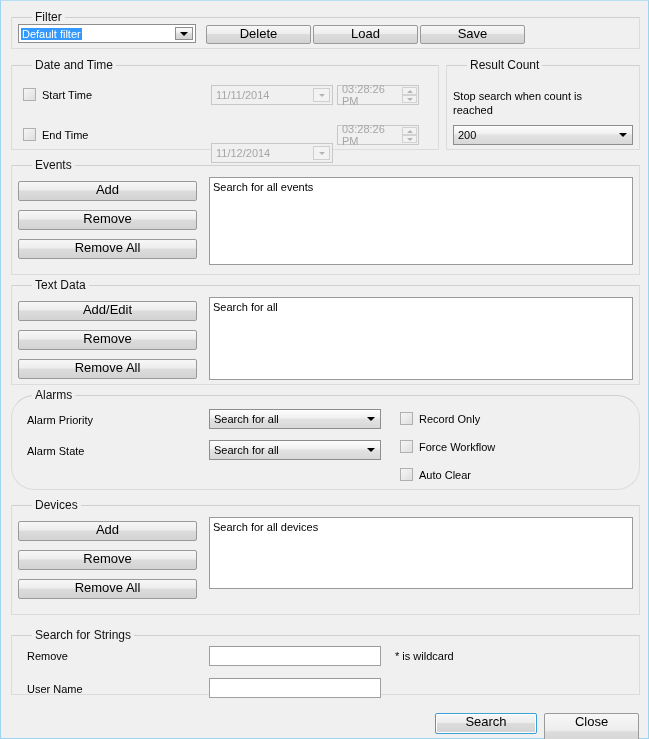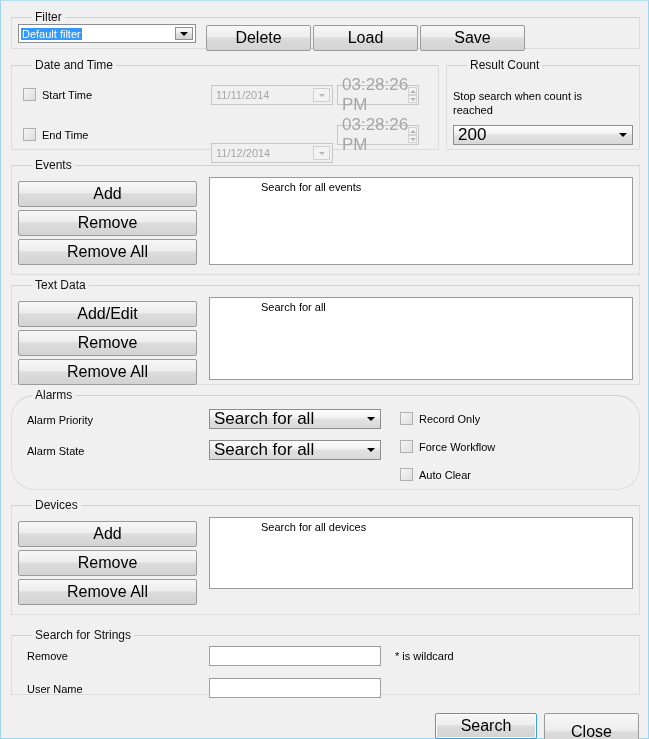--- a/index.html
+++ b/index.html
@@ -54,27 +54,26 @@
   }
 
   
   .btn {
     position: absolute;
     box-sizing: border-box;
     border: 1px solid #9a9a9a;
     border-radius: 2px;
     background: linear-gradient(to bottom, #f7f7f7 0%, #ededed 45%, #dcdcdc 50%, #d3d3d3 100%);
     font-family: "Liberation Sans", sans-serif;
-    font-size: 16px;
-    color: #000;
-    display: flex;
-    align-items: center;
+    font-size: 13px;
+    color: #000;
+    display: flex;
     justify-content: center;
     text-align: center;
-    padding: 12px;
+    padding: 0;
     cursor: default;
   }
   .btn.focused {
     border: 1px solid #3c9fd6;
     box-shadow: inset 0 0 0 1px #ffffff;
   }
 
   
   .textbox {
     position: absolute;
@@ -97,21 +96,20 @@
     background: #ffffff;
     border: 1px solid #9a9a9a;
     overflow: hidden;
     padding: 2px 3px;
   }
   .listbox .lb-item {
     font-size: 11px;
     line-height: 14px;
     color: #000;
     white-space: nowrap;
-    margin-left: 48px;
   }
 
   
   .combo-edit {
     position: absolute;
     box-sizing: border-box;
     background: #ffffff;
     border: 1px solid #8d8d8d;
     display: flex;
     align-items: stretch;
@@ -142,21 +140,21 @@
   }
 
   
   .combo-flat {
     position: absolute;
     box-sizing: border-box;
     background: linear-gradient(to bottom, #fdfdfd 0%, #f2f2f2 40%, #e2e2e2 52%, #d8d8d8 100%);
     border: 1px solid #8d8d8d;
     display: flex;
     align-items: center;
-    font-size: 17px;
+    font-size: 11px;
     color: #000;
     padding-left: 4px;
   }
   .combo-flat .cf-label { flex: 1; white-space: nowrap; }
   .combo-flat .cf-arrow { width: 18px; display: flex; align-items: center; justify-content: center; }
 
   
   .date-combo {
     position: absolute;
     box-sizing: border-box;
@@ -181,21 +179,21 @@
 
   
   .time-spin {
     position: absolute;
     box-sizing: border-box;
     background: #f0f0f0;
     border: 1px solid #c8c8c8;
     display: flex;
     align-items: stretch;
     color: #a6a6a6;
-    font-size: 17px;
+    font-size: 11px;
   }
   .time-spin .ts-text { flex: 1; display: flex; align-items: center; padding-left: 4px; }
   .time-spin .ts-btns {
     width: 15px;
     margin: 1px 1px 1px 0;
     display: flex;
     flex-direction: column;
   }
   .time-spin .ts-btns div {
     flex: 1;

